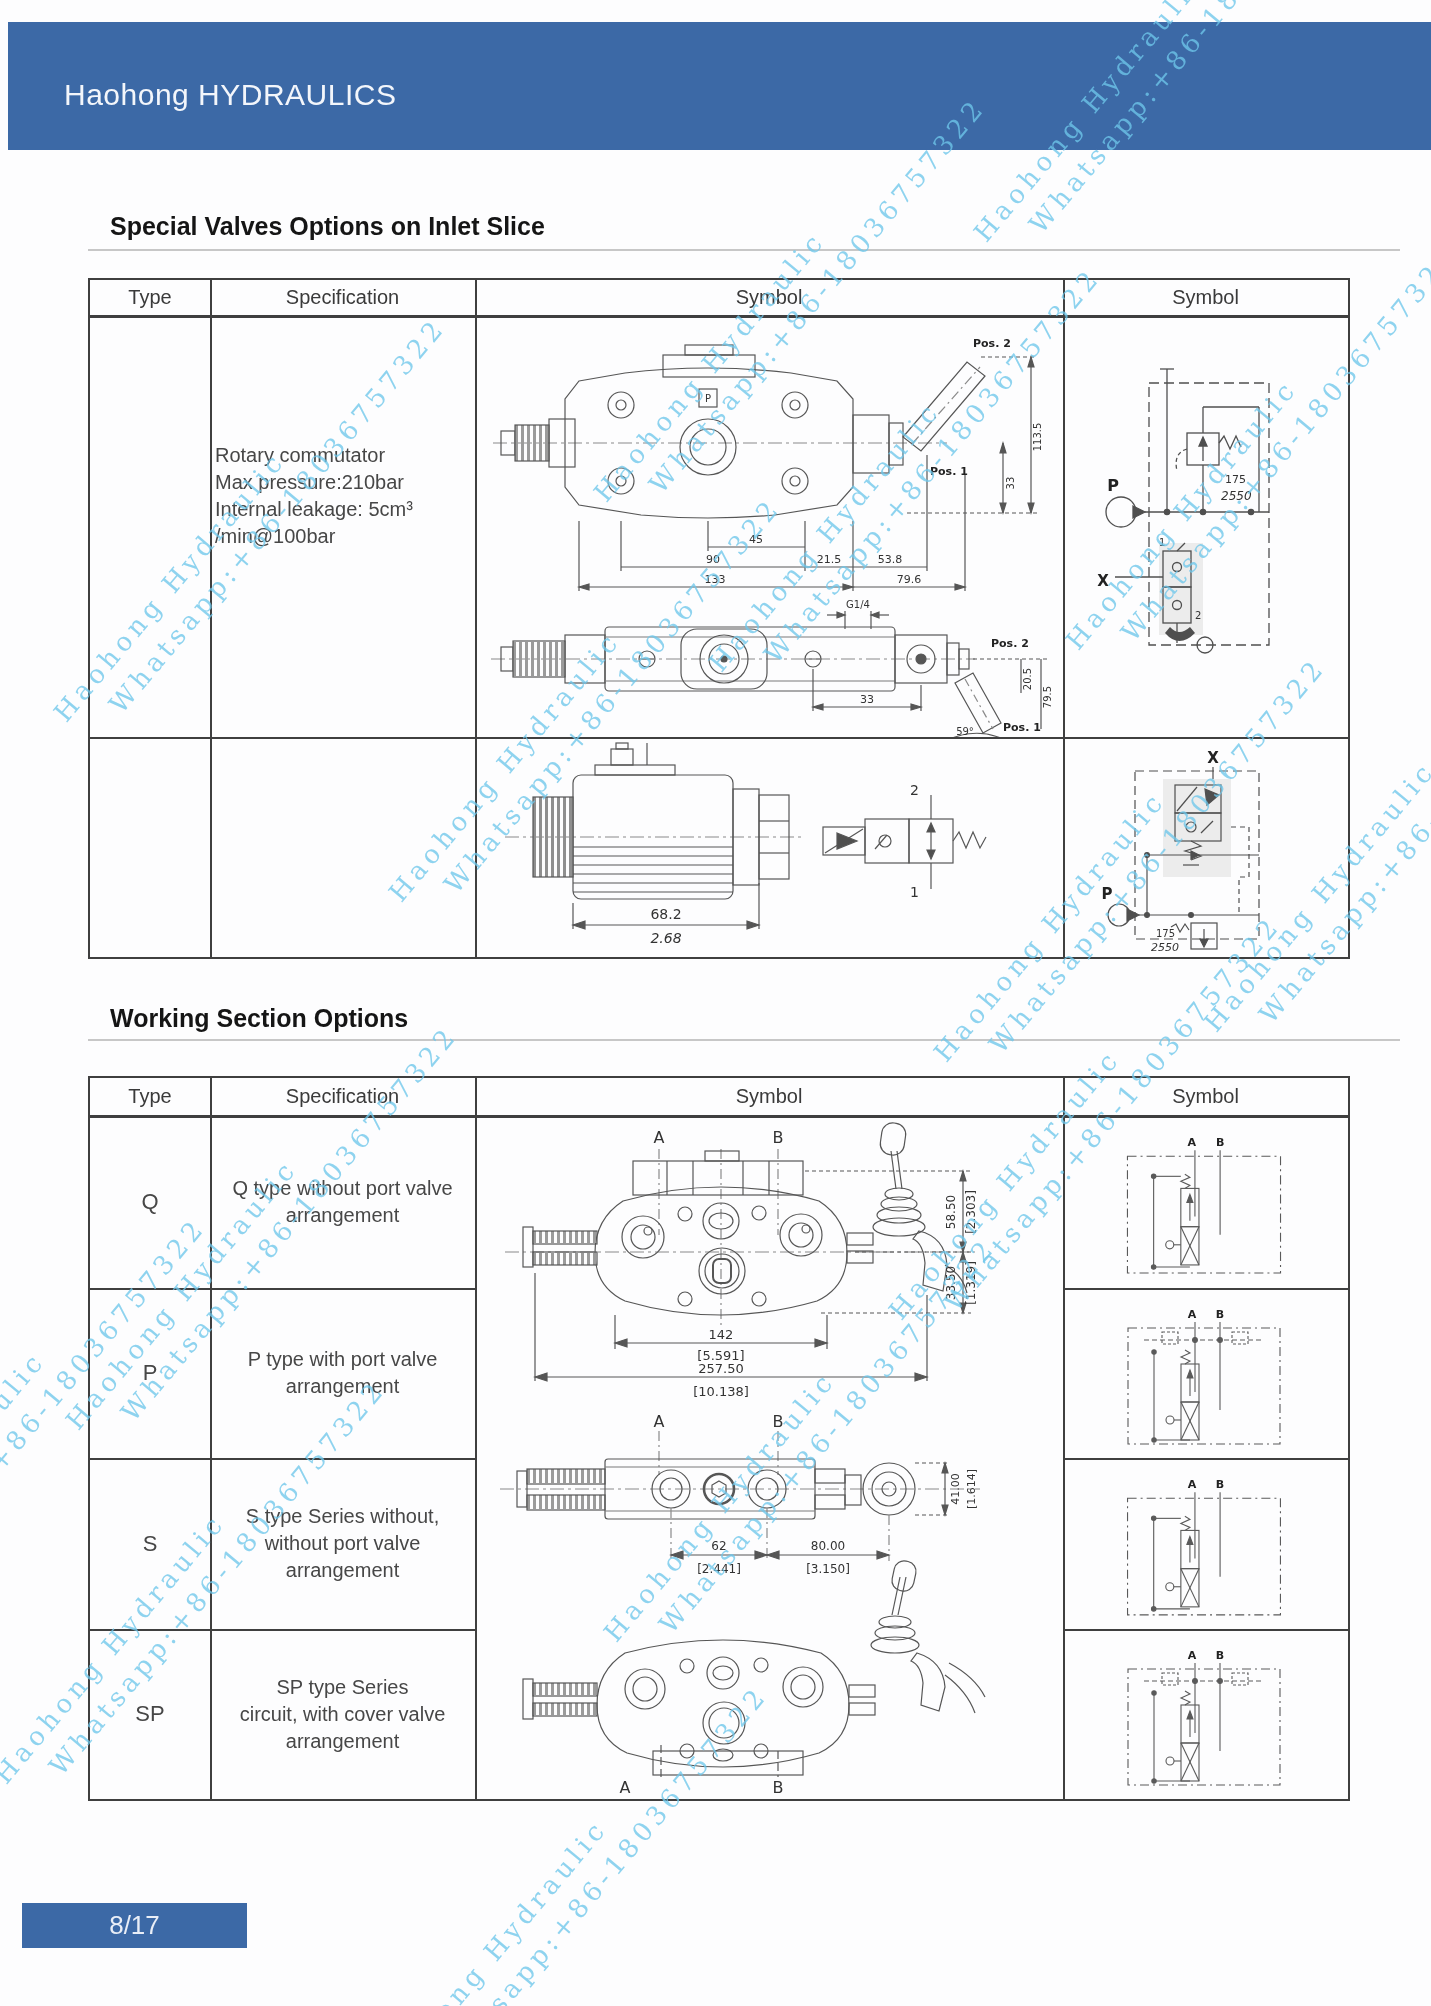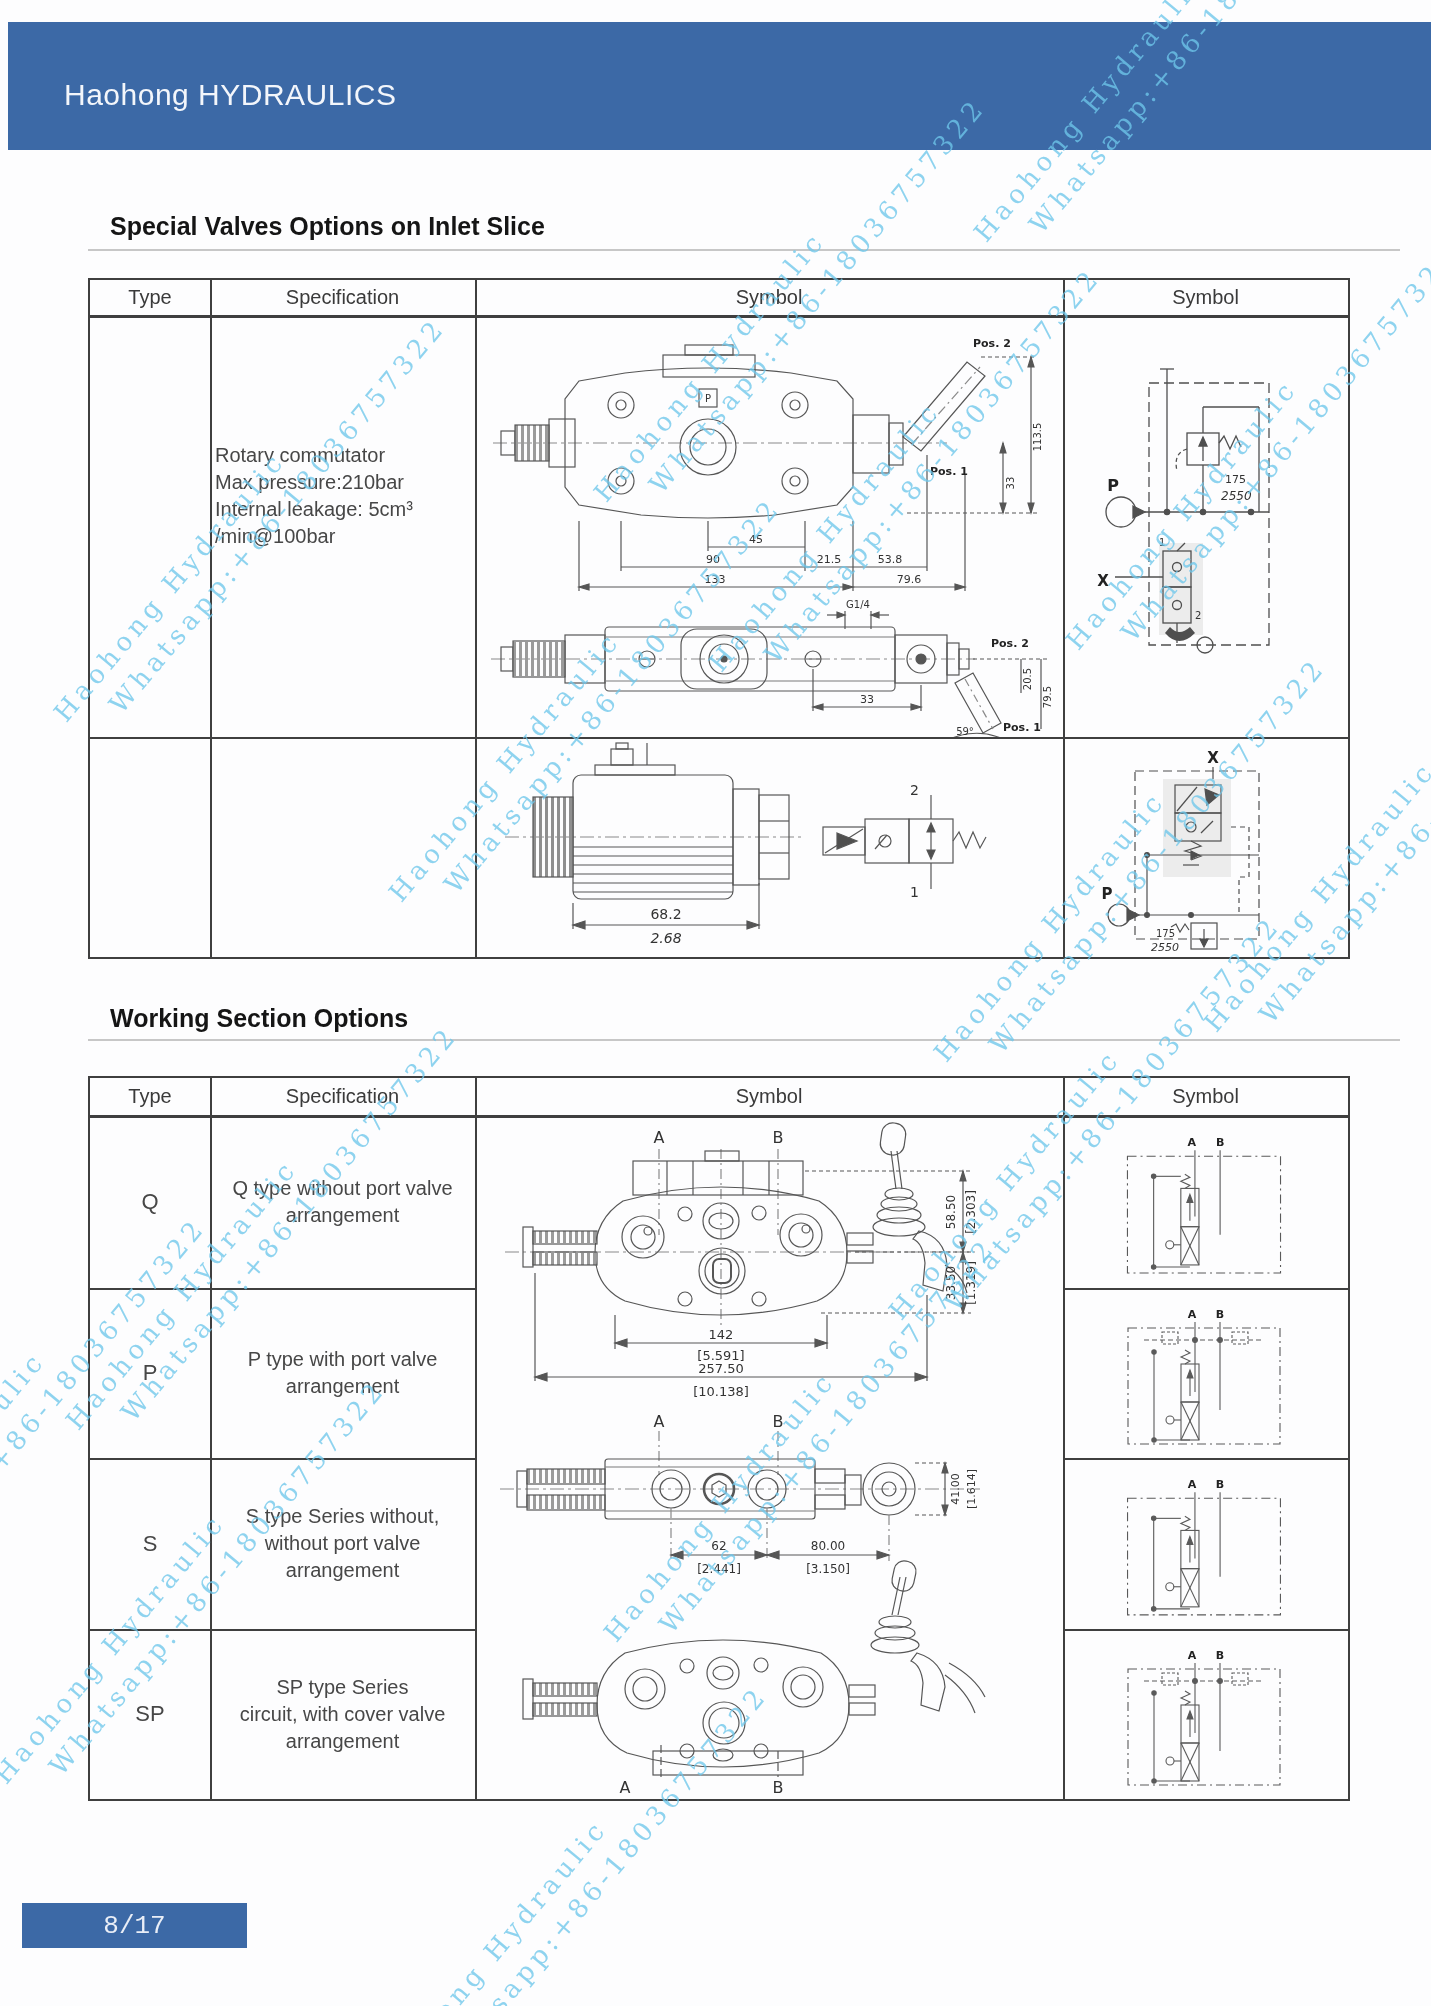--- a/index.html
+++ b/index.html
@@ -3,21 +3,21 @@
 <meta charset="utf-8">
 <style>
   html,body{margin:0;padding:0;background:#9a9a9a;}
   .page{position:relative;width:1431px;height:2006px;background:#fdfdfe;overflow:hidden;
         font-family:"Liberation Sans",sans-serif;margin:0 auto;}
   
   .topbar{position:absolute;left:8px;top:22px;width:1423px;height:128px;background:#3c69a6;}
   .topbar-title{position:absolute;left:56px;top:56px;color:#f3f6fb;font-size:30px;
                 font-weight:400;letter-spacing:.5px;}
   .footer-bar{position:absolute;left:22px;top:1903px;width:225px;height:45px;background:#3c69a6;
-              display:flex;align-items:center;justify-content:center;color:#e9eef7;font-size:26px;font-family:Liberation Mono, monospace;}
+              display:flex;align-items:center;justify-content:center;color:#e9eef7;font-size:26px;}
   
   .section-title{position:absolute;left:110px;font-size:25px;font-weight:700;color:#151515;}
   .rule{position:absolute;left:88px;width:1312px;height:2px;background:#c7c7c7;}
   
   .tbl{position:absolute;border:2px solid #3f3f3f;background:transparent;}
   .vl{position:absolute;top:0;bottom:0;width:2px;background:#3f3f3f;}
   .hl{position:absolute;left:0;right:0;height:2px;background:#3f3f3f;}
   .hl.thick{height:3px;}
   .hseg{position:absolute;height:2px;background:#3f3f3f;}
   .cell{position:absolute;display:flex;align-items:center;justify-content:center;color:#474747;}

